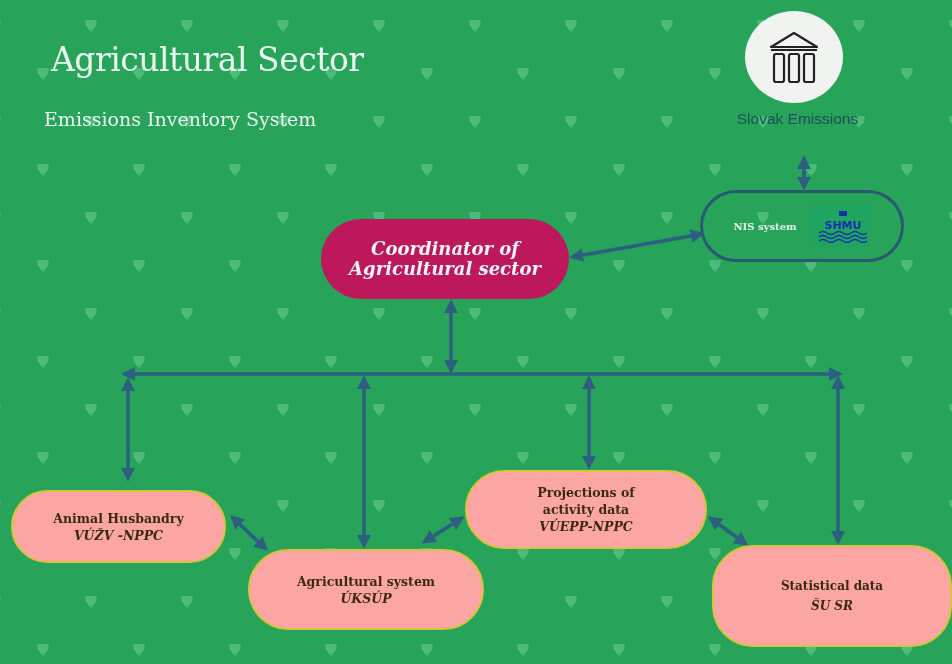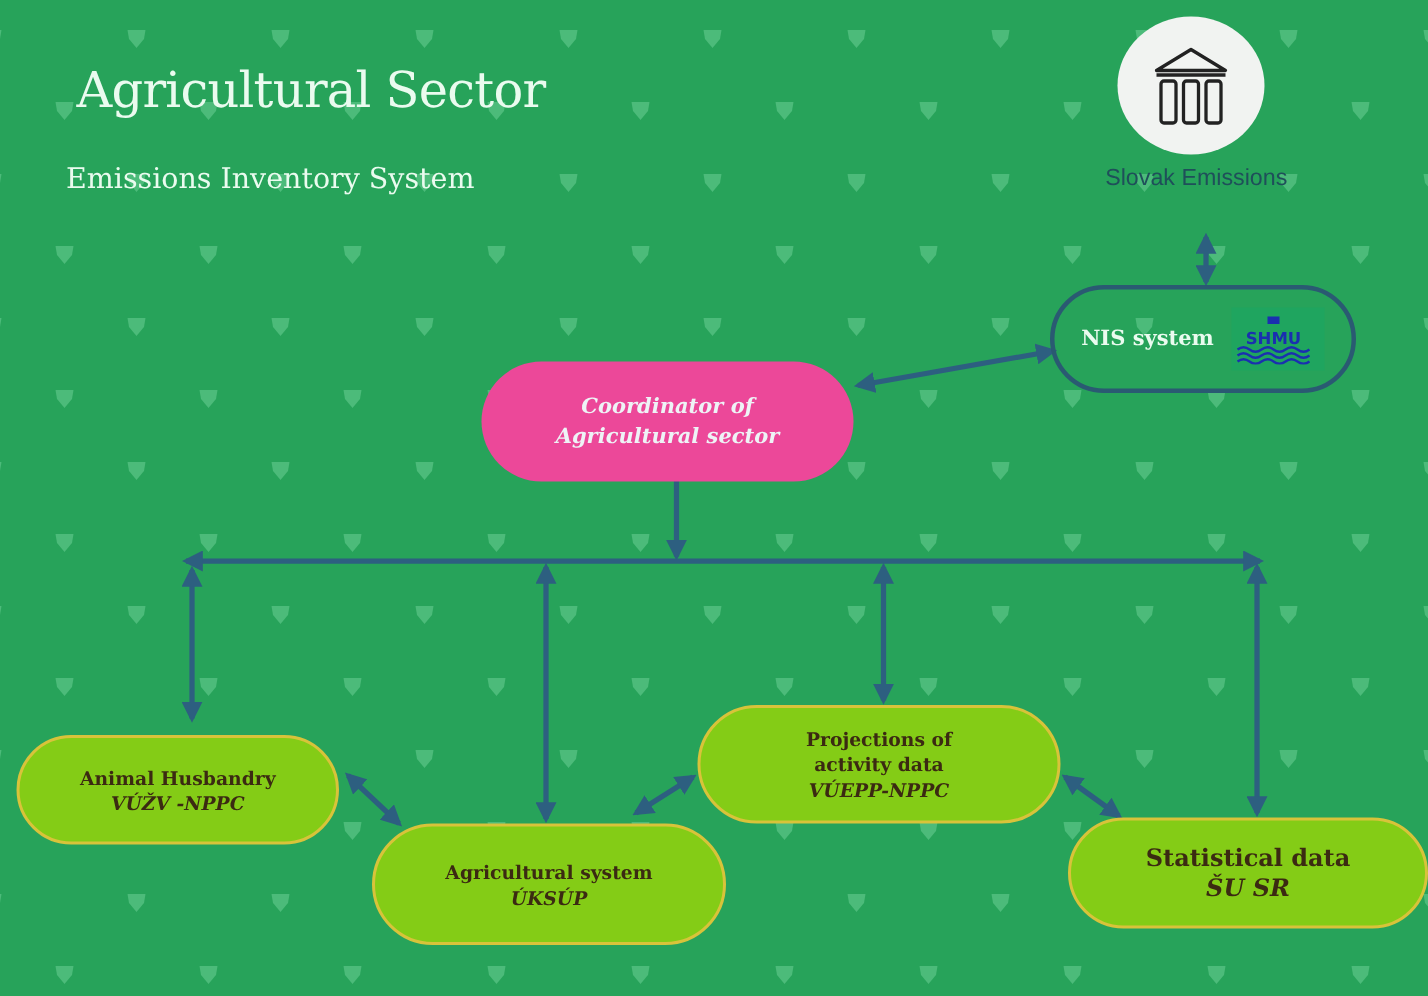--- a/index.html
+++ b/index.html
@@ -4,30 +4,30 @@
 <style>
   html, body { margin: 0; padding: 0; }
   body { width: 952px; height: 664px; overflow: hidden; background: #27a35a; position: relative; font-family: "DejaVu Serif", serif; }
   #bg { position: absolute; left: 0; top: 0; width: 952px; height: 664px; }
   #wires { position: absolute; left: 0; top: 0; width: 952px; height: 664px; }
   .title { position: absolute; left: 51px; top: 40px; color: #eafbef; font-family: "DejaVu Serif", serif; font-size: 33px; letter-spacing: -0.5px; }
   .subtitle { position: absolute; left: 44px; top: 108px; color: #eafbef; font-family: "DejaVu Serif", serif; font-weight: normal; font-size: 19px; }
   .ministry-circle { position: absolute; left: 745px; top: 11px; width: 98px; height: 92px; border-radius: 50%; background: #f1f3f1; display: flex; align-items: center; justify-content: center; }
   .ministry-label { position: absolute; left: 655px; top: 108px; width: 285px; text-align: center; color: #1f4f5a; font-family: "Liberation Sans", sans-serif; font-size: 15.5px; line-height: 22px; }
   .node { position: absolute; display: flex; flex-direction: column; align-items: center; justify-content: center; text-align: center; }
-  .coord { left: 321px; top: 219px; width: 248px; height: 80px; border-radius: 40px; background: #ec4899; color: #eef3f6; font-style: italic; font-weight: bold; font-size: 14px; line-height: 20px; margin-top: 22px; }
+  .coord { left: 321px; top: 219px; width: 248px; height: 80px; border-radius: 40px; background: #be185d; color: #eef3f6; font-style: italic; font-weight: bold; font-size: 18px; line-height: 20px; }
   .nis { left: 700px; top: 190px; width: 204px; height: 72px; border-radius: 36px; border: 3px solid #2a5a72; box-sizing: border-box; flex-direction: row; gap: 12px; }
-  .nis-label { color: #eafbef; font-weight: bold; font-size: 14px; text-align: center; }
-  .shmu { width: 62px; height: 42px; background: #1fa55f; display: flex; align-items: center; justify-content: flex-start; }
-  .yellow { background: #84cc16; border: 2px solid #d8c33a; box-sizing: border-box; color: #3b2a12; font-weight: bold; font-size: 12.5px; line-height: 17px; }
+  .nis-label { color: #eafbef; font-weight: bold; font-size: 10px; text-align: center; }
+  .shmu { width: 62px; height: 42px; background: #1fa55f; display: flex; align-items: center; justify-content: flex-end; }
+  .yellow { background: #fca5a5; border: 2px solid #d8c33a; box-sizing: border-box; color: #3b2a12; font-weight: bold; font-size: 12.5px; line-height: 17px; }
   .yellow .sub { font-style: italic; }
   .animal { left: 11px; top: 466px; width: 215px; height: 73px; border-radius: 37px; margin-top: 24px; }
   .soils { left: 248px; top: 549px; width: 236px; height: 81px; border-radius: 41px; }
   .proj { left: 465px; top: 470px; width: 242px; height: 79px; border-radius: 40px; }
-  .stat { left: 712px; top: 545px; width: 240px; height: 74px; border-radius: 41px; font-size: 16px; line-height: 20px; }
+  .stat { left: 712px; top: 545px; width: 240px; height: 102px; border-radius: 41px; font-size: 12px; line-height: 20px; }
 </style>
 </head>
 <body>
 
 <svg id="bg" xmlns="http://www.w3.org/2000/svg">
     <path d="M-11,20 L1,20 L0,26 L-5,32 L-10,26 Z" fill="#5cc487" opacity="0.7"></path>
     <path d="M85,20 L97,20 L96,26 L91,32 L86,26 Z" fill="#5cc487" opacity="0.7"></path>
     <path d="M181,20 L193,20 L192,26 L187,32 L182,26 Z" fill="#5cc487" opacity="0.7"></path>
     <path d="M277,20 L289,20 L288,26 L283,32 L278,26 Z" fill="#5cc487" opacity="0.7"></path>
     <path d="M373,20 L385,20 L384,26 L379,32 L374,26 Z" fill="#5cc487" opacity="0.7"></path>

